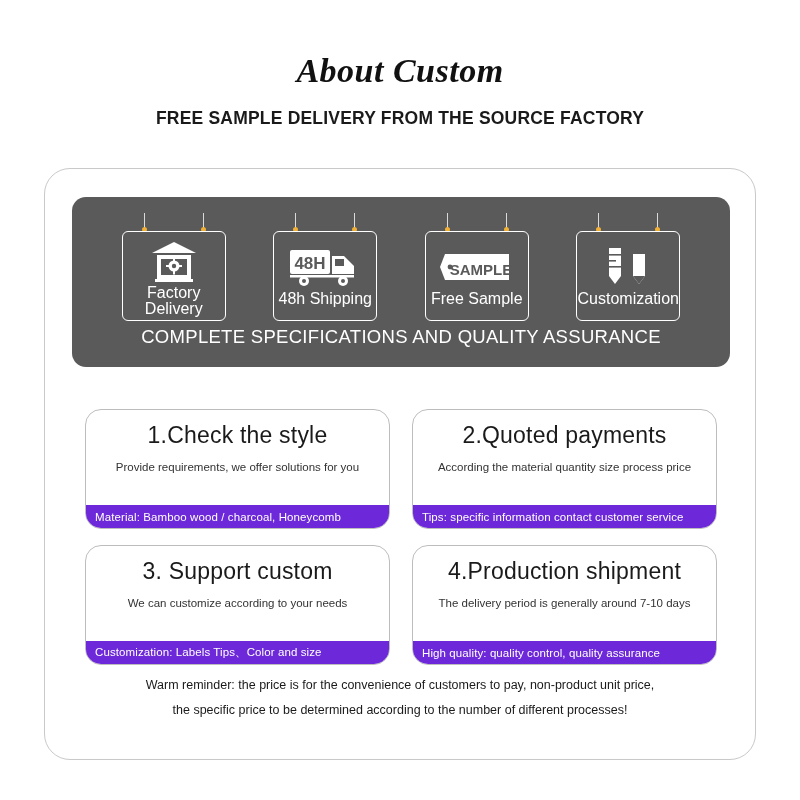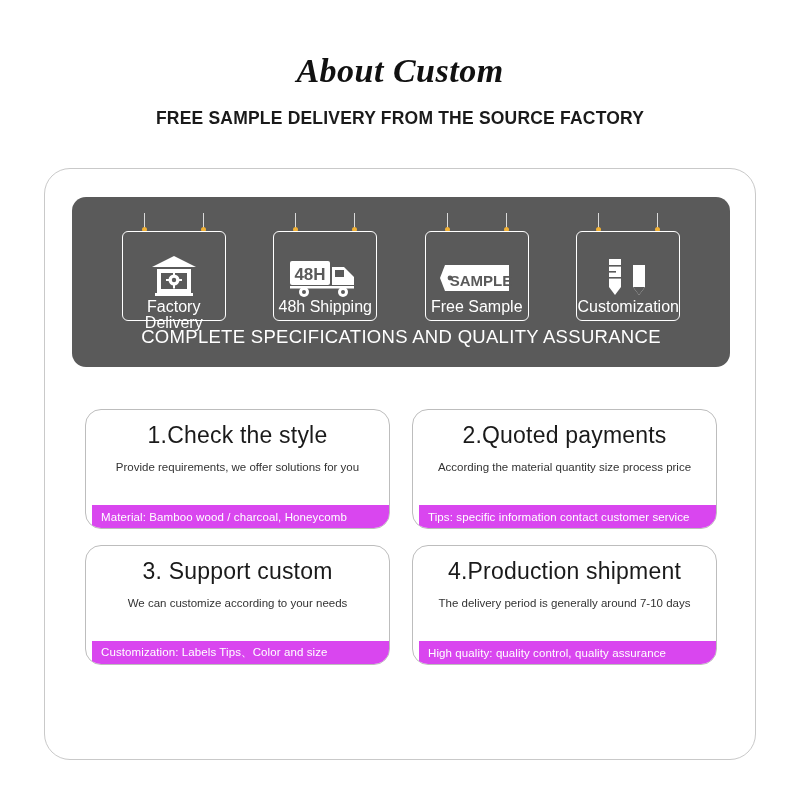--- a/index.html
+++ b/index.html
@@ -107,21 +107,21 @@
   .badge {
     width: 104px;
     height: 90px;
     border: 1.5px solid #ffffff;
     border-radius: 6px;
     background: #5a5a5a;
     display: flex;
     flex-direction: column;
     align-items: center;
     justify-content: flex-start;
-    padding-top: 21px;
+    padding-top: 7px;
     position: relative;
   }
   .badge .glyph {
     height: 52px;
     display: flex;
     align-items: center;
     justify-content: center;
   }
   .badge .cap {
     font-size: 16px;
@@ -171,23 +171,23 @@
   }
   .step .d {
     font-size: 11.5px;
     color: #333;
     text-align: center;
     padding-top: 13px;
     line-height: 1.2;
   }
   .step .f {
     position: absolute;
-    left: 6px; right: 0; bottom: 0;
+    left: 0; right: 0; bottom: 0;
     height: 23px;
-    background: #d946ef;
+    background: #6d28d9;
     color: #fff;
     font-size: 11.5px;
     display: flex;
     align-items: center;
     padding-left: 9px;
     letter-spacing: 0.1px;
   }
 
   
   .note {
@@ -337,15 +337,19 @@
       </div>
 
       <div class="step">
         <div class="h">4.Production shipment</div>
         <div class="d">The delivery period is generally around 7-10 days</div>
         <div class="f">High quality: quality control, quality assurance</div>
       </div>
 
     </div>
 
+    <div class="note">
+      <div>Warm reminder: the price is for the convenience of customers to pay, non-product unit price,</div>
+      <div>the specific price to be determined according to the number of different processes!</div>
+    </div>
 
   </div>
 </div>
 
 </body></html>

